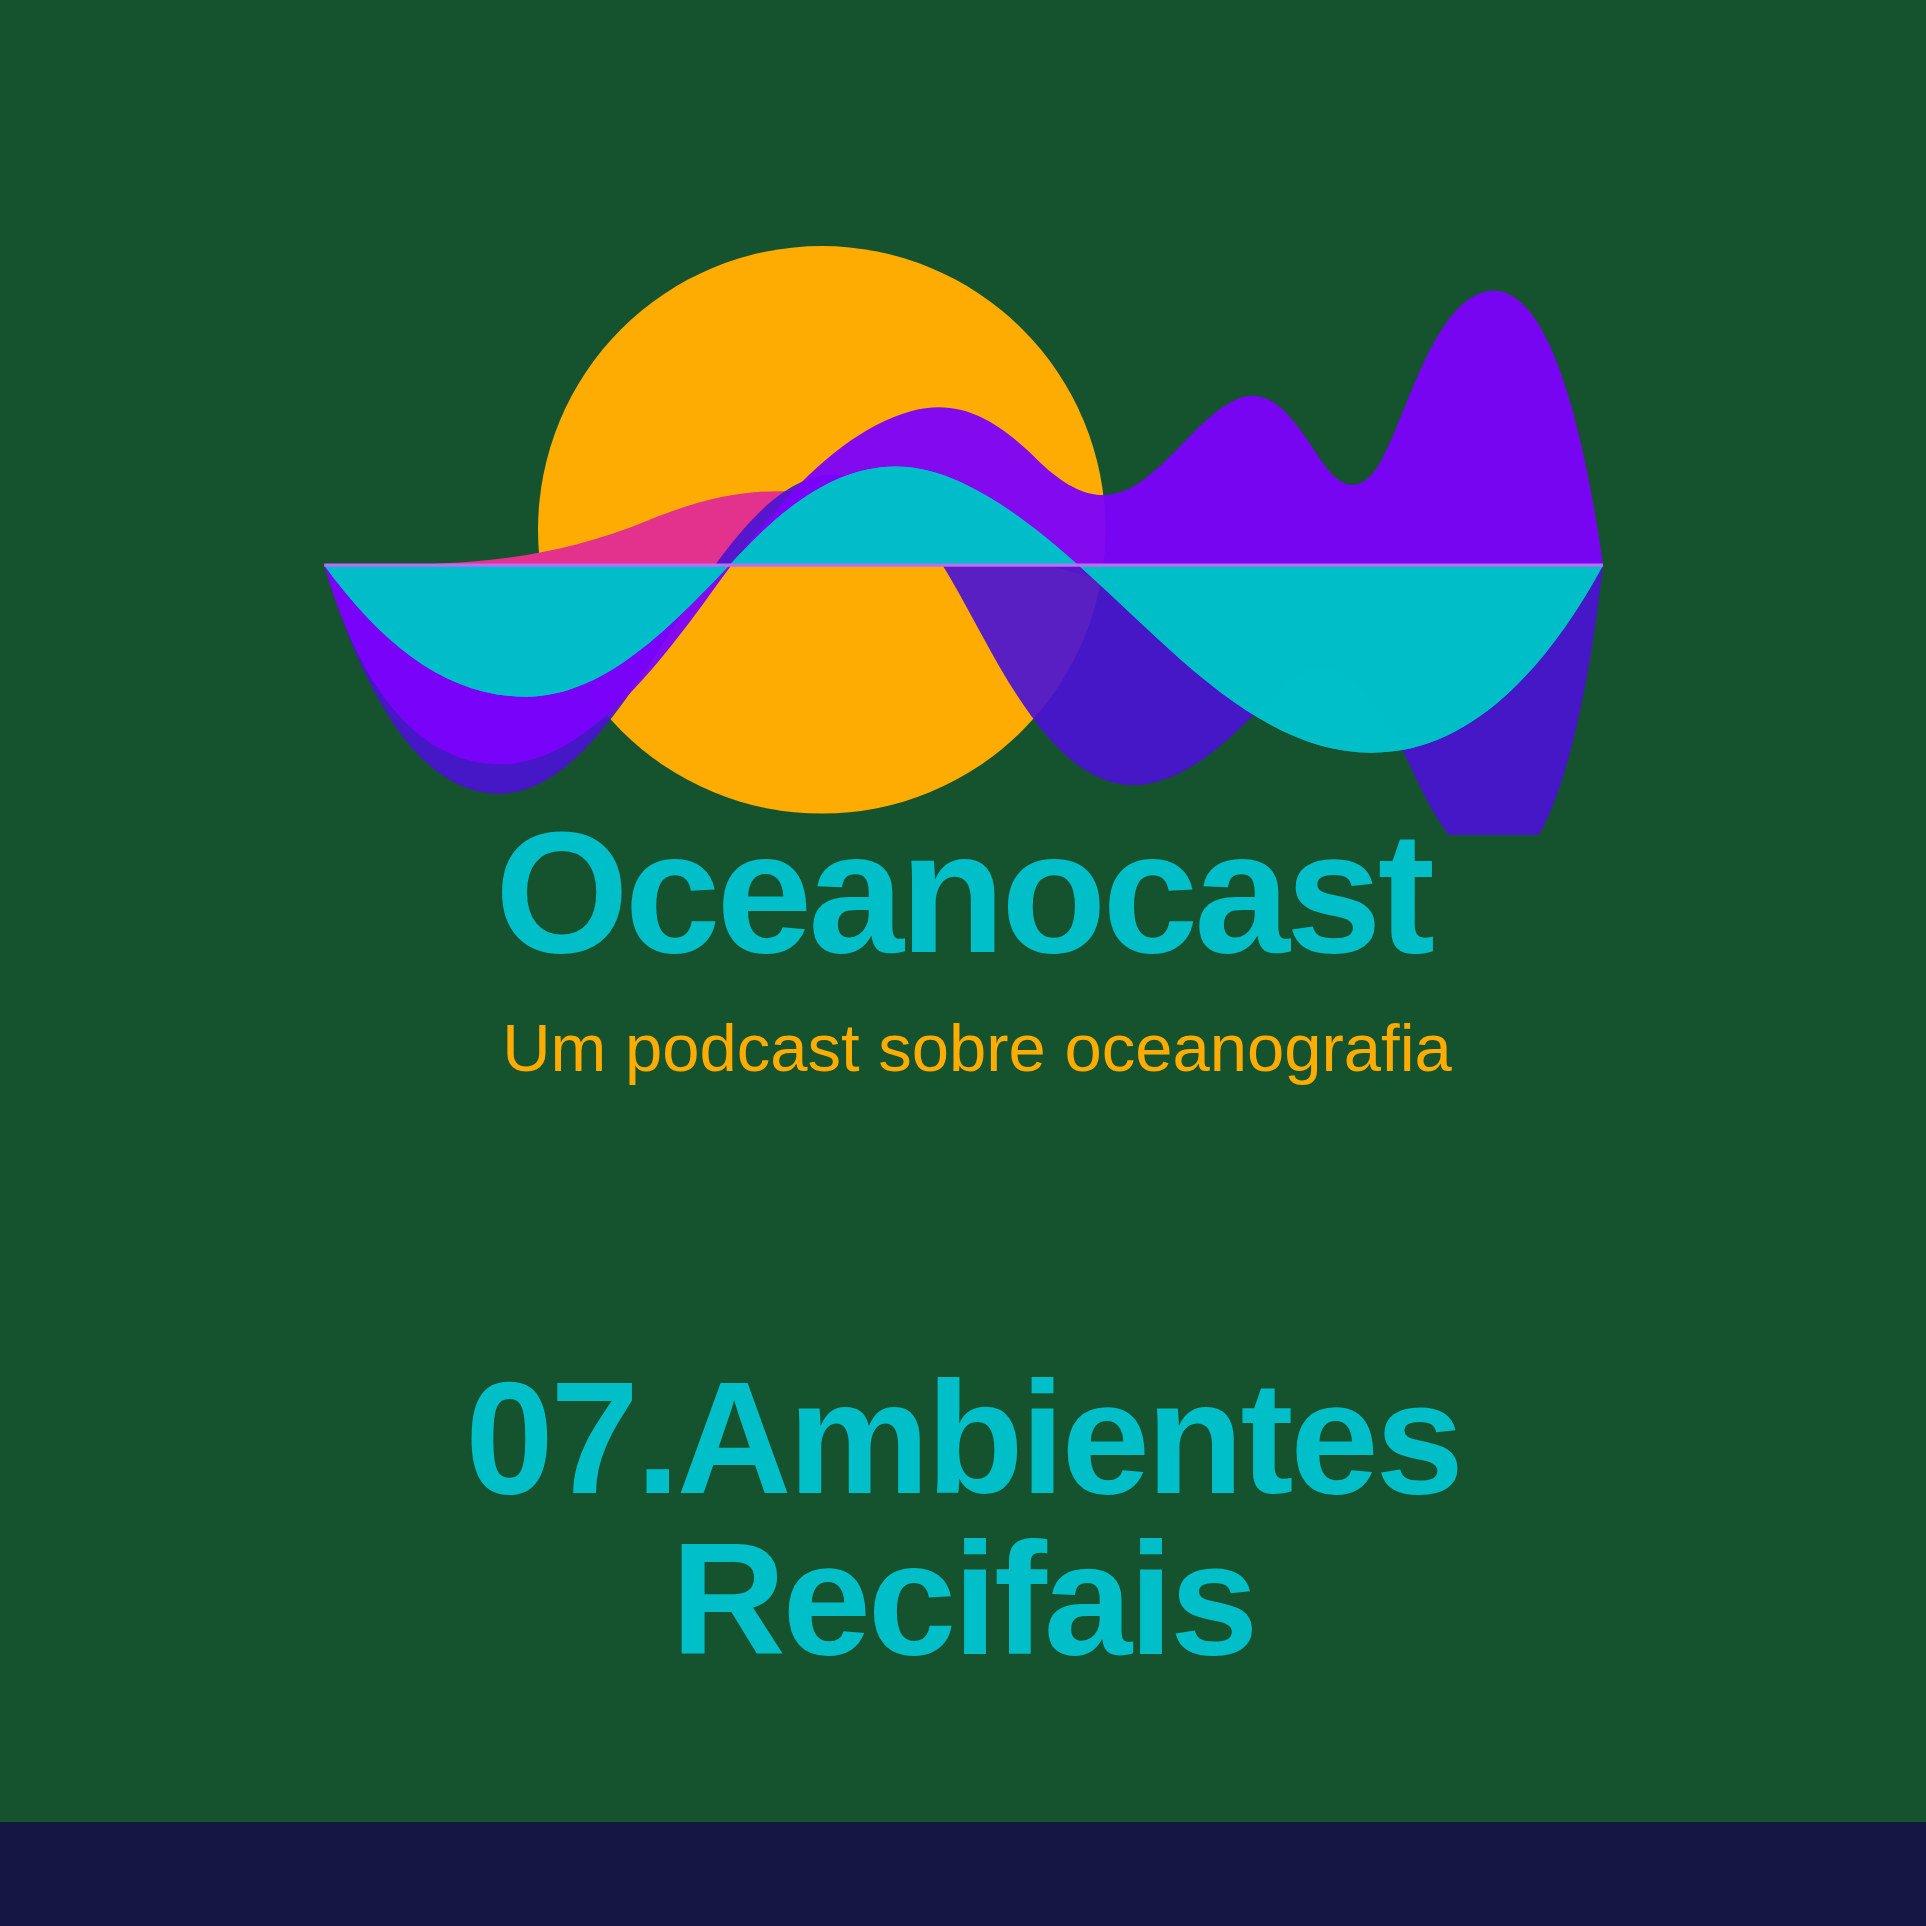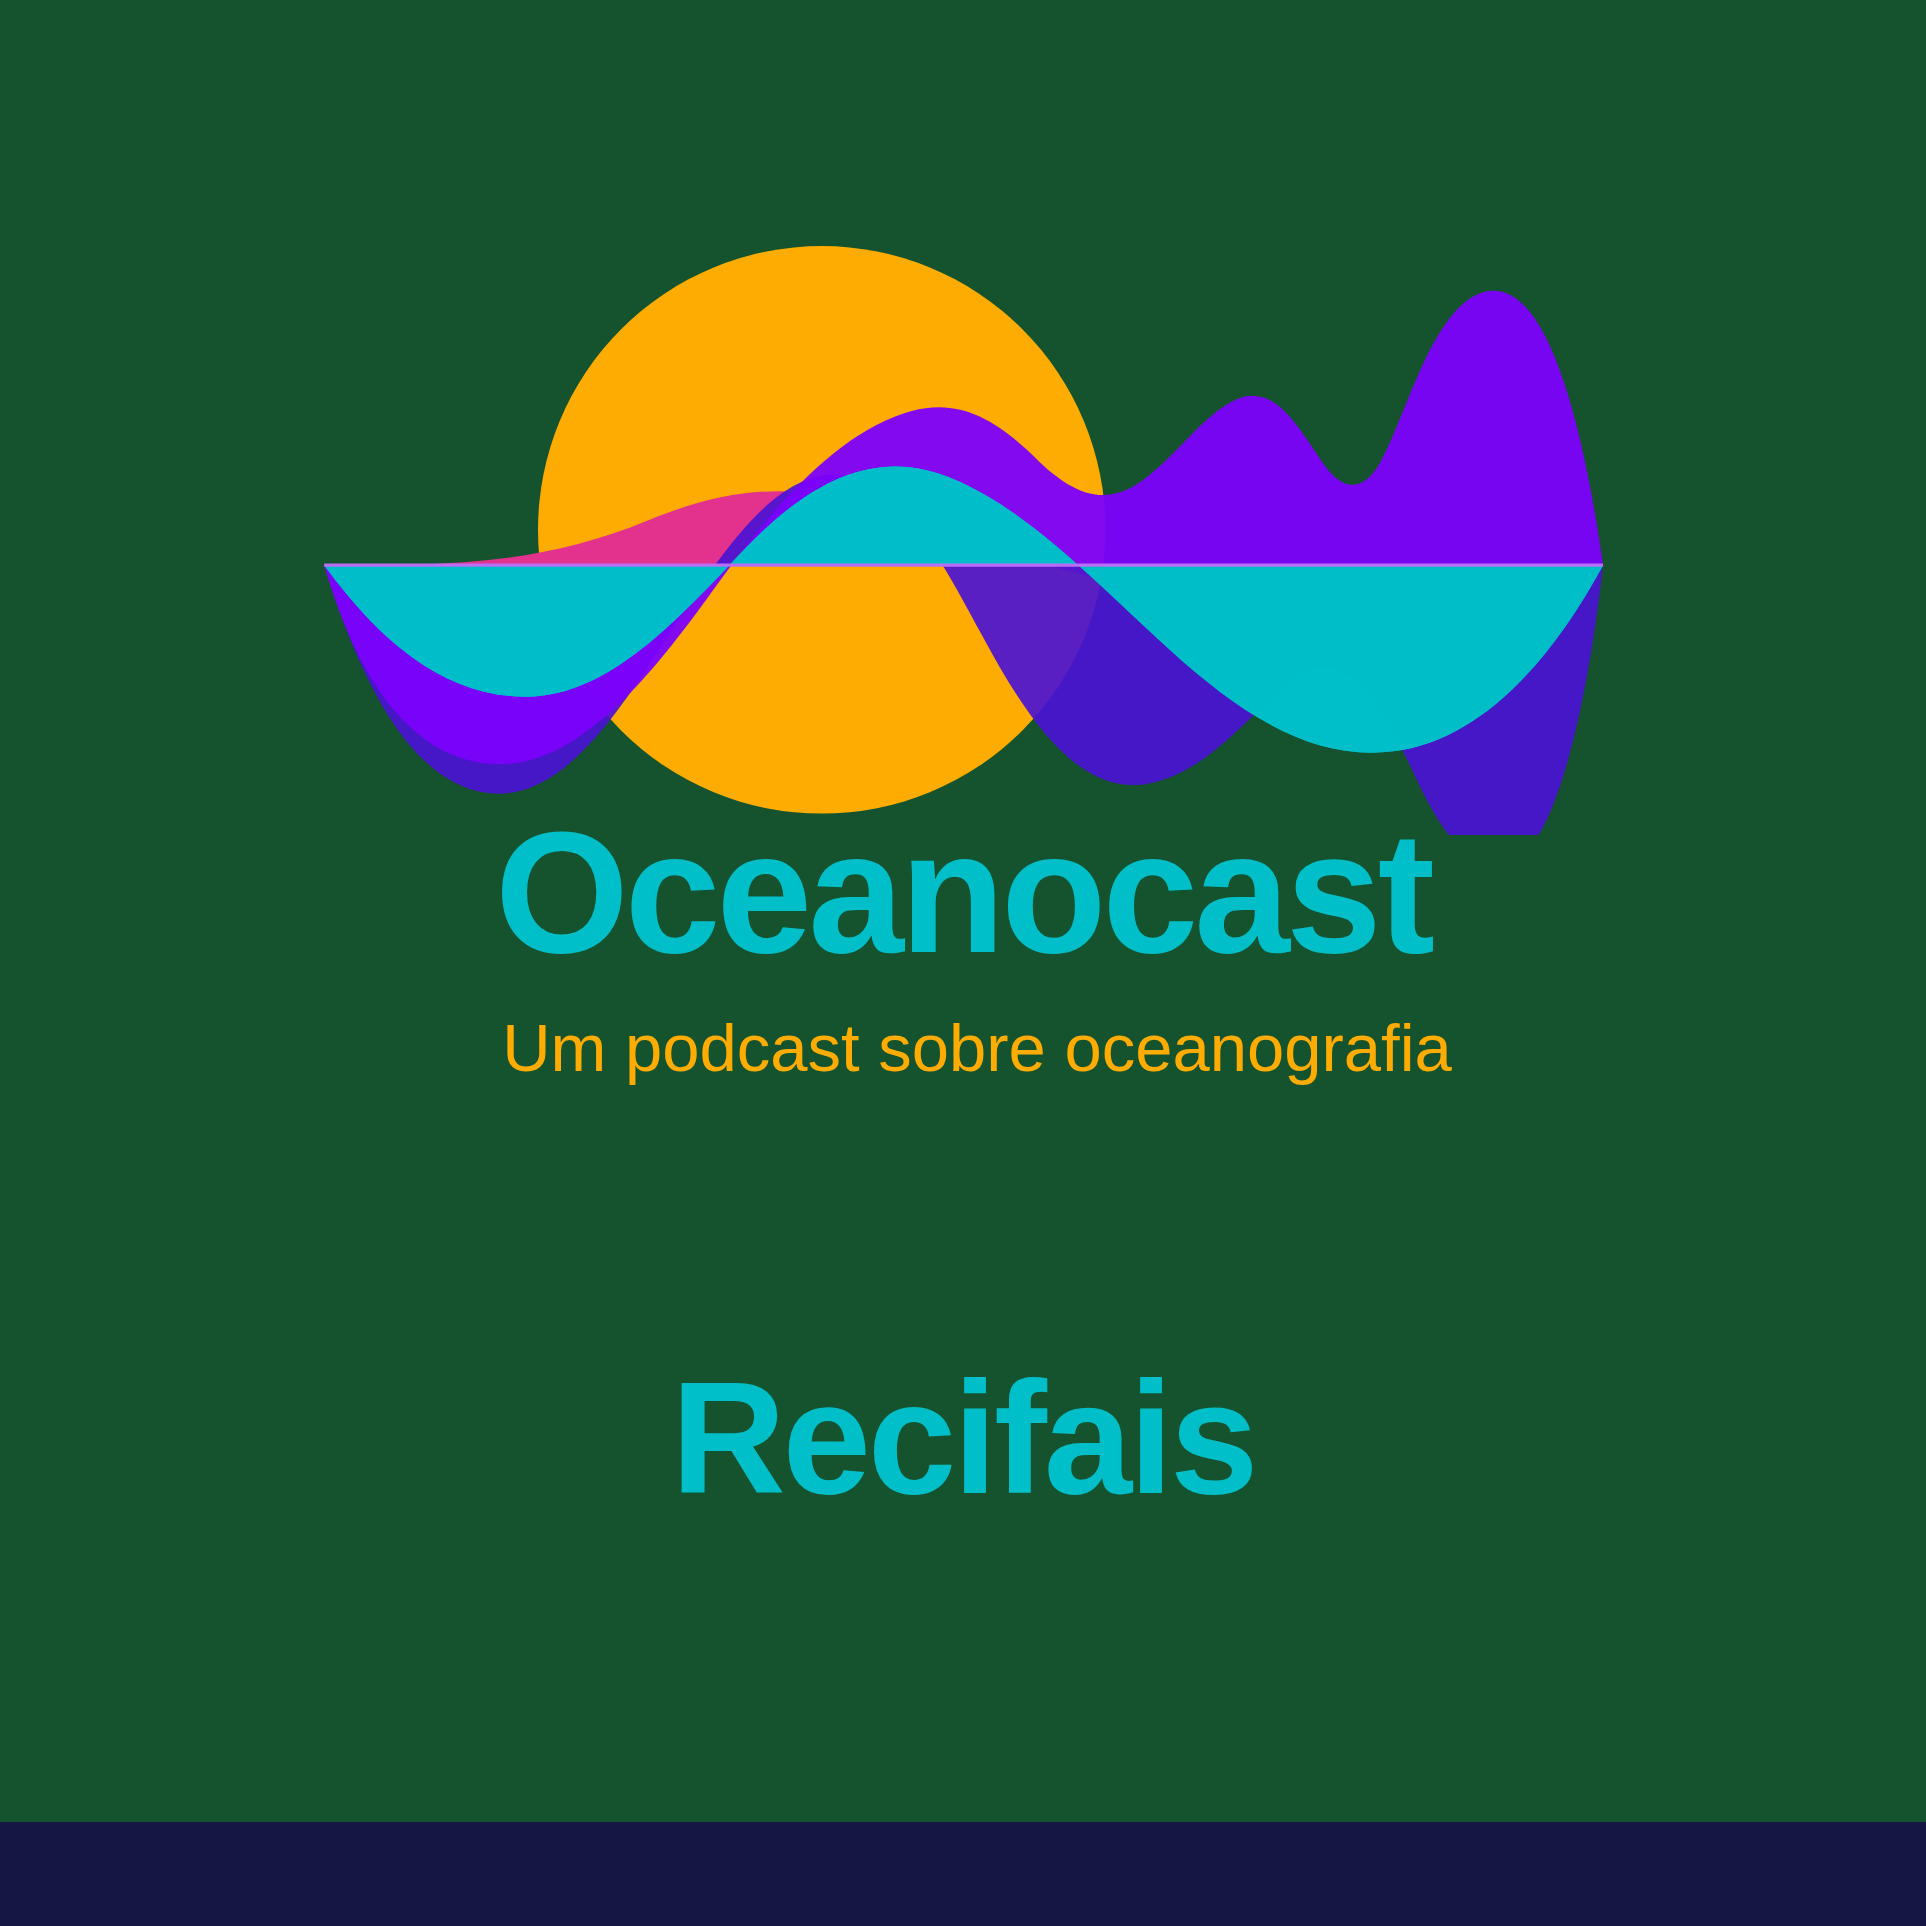--- a/index.html
+++ b/index.html
@@ -140,17 +140,18 @@
 
       <line x1="505" y1="880" x2="2497" y2="880" stroke="#B96EF5" stroke-width="5"></line>
     </svg>
   </div>
 
   <div id="wordmark">Oceanocast</div>
 
   <div id="tagline">Um podcast sobre oceanografia</div>
 
   <div id="episode-title">
+    <span class="ep-line">07.Ambientes</span>
     <span class="ep-line">Recifais</span>
   </div>
 
 </div>
 
 
 </body></html>

